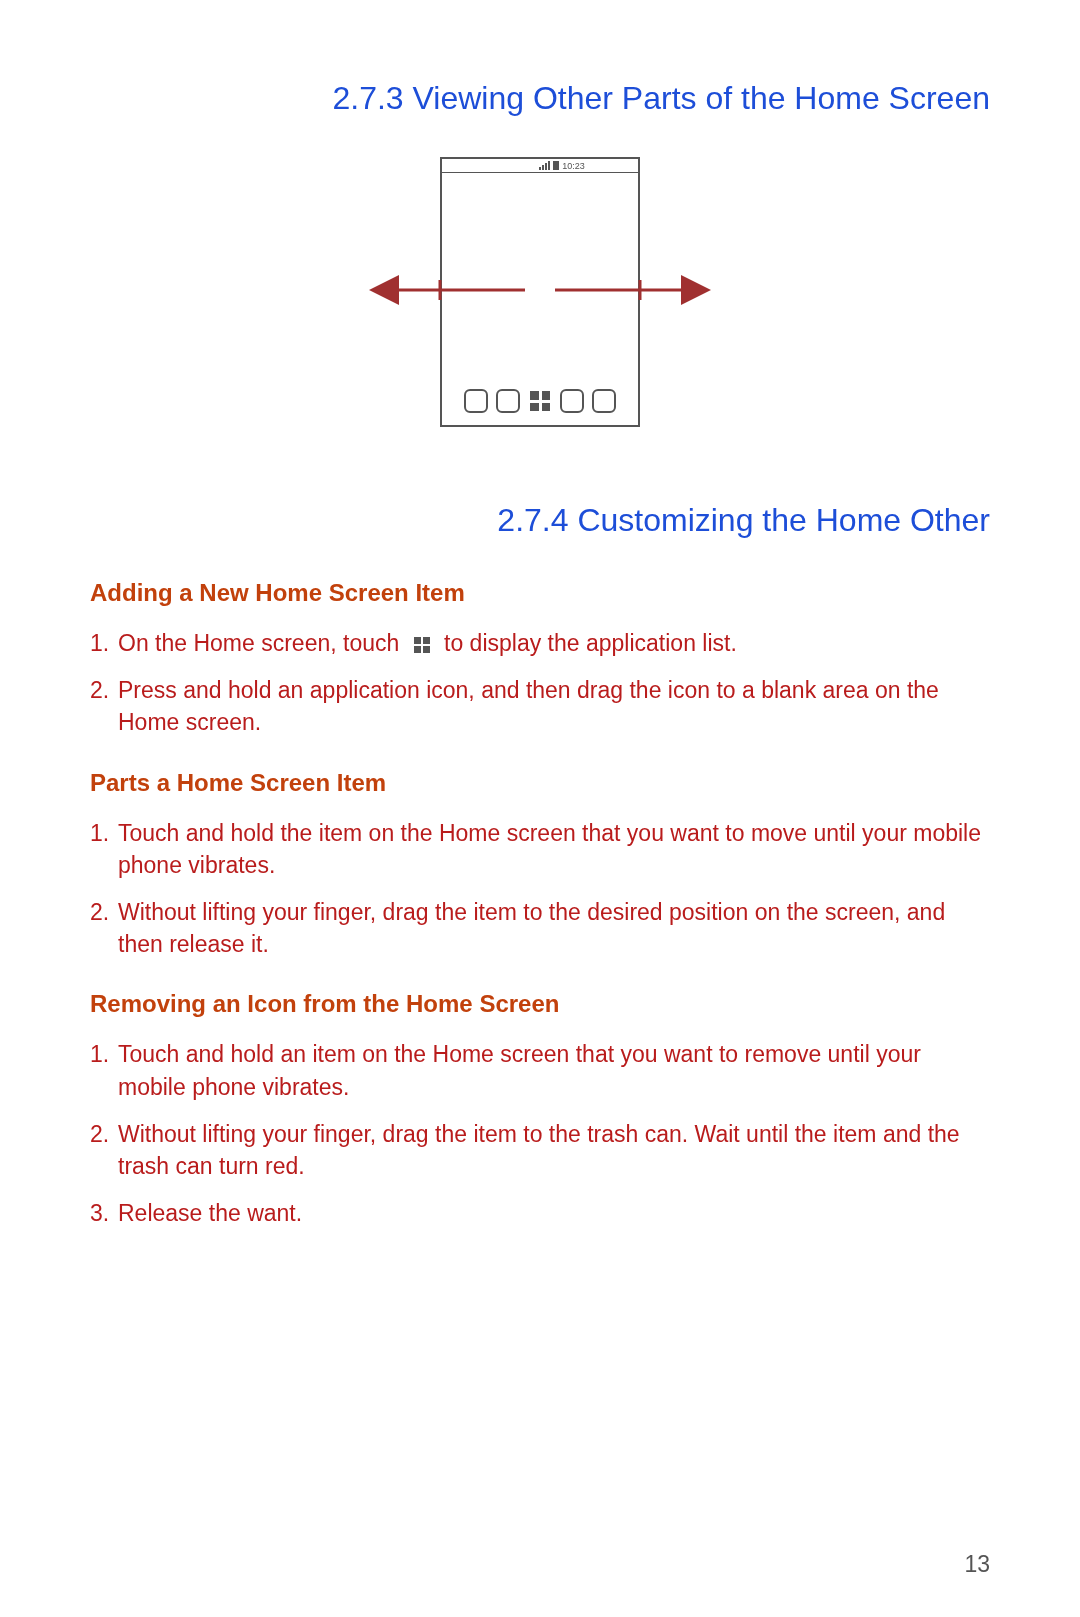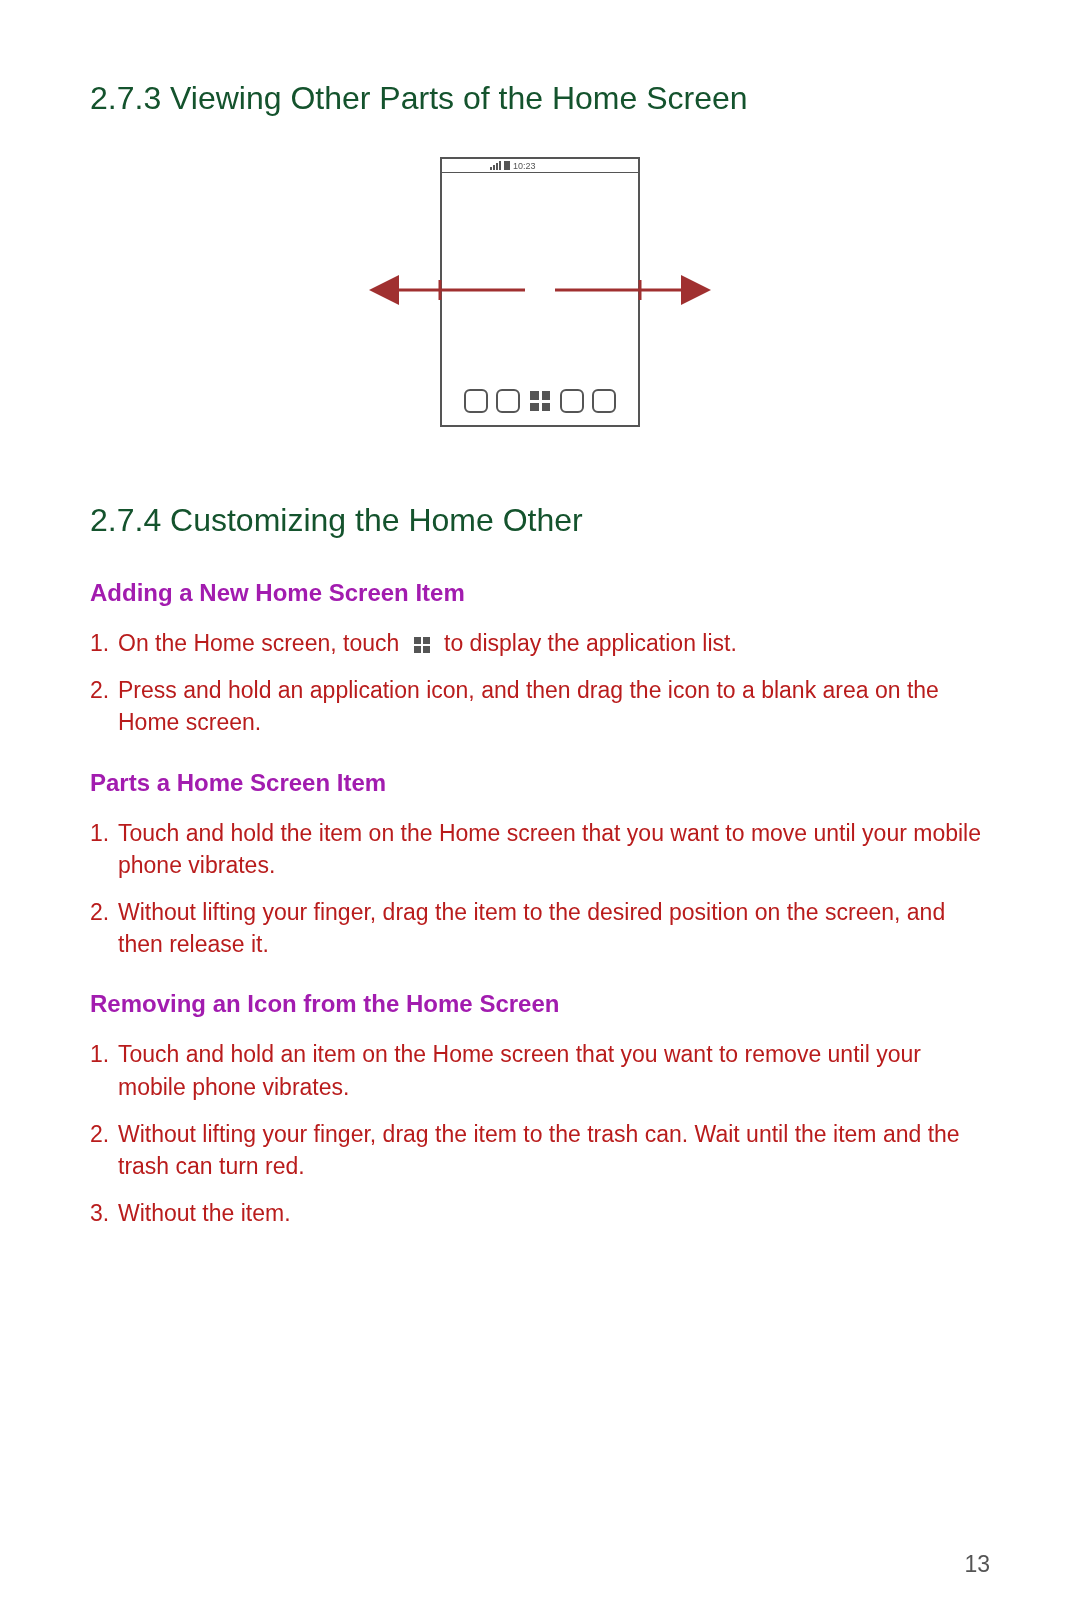--- a/index.html
+++ b/index.html
@@ -12,22 +12,23 @@
       background: white;
       width: 1080px;
       height: 1617px;
       padding: 80px 90px 40px 90px;
       color: #555;
       position: relative;
     }
     h2.section-heading {
       font-size: 32px;
       font-weight: normal;
-      color: #14532d;
+      color: #1d4ed8;
       margin-bottom: 40px;
+      text-align: right;
     }
     .diagram-container {
       display: flex;
       flex-direction: column;
       align-items: center;
       margin-bottom: 45px;
     }
     .phone-wrapper {
       position: relative;
       margin-bottom: 20px;
@@ -36,21 +37,21 @@
       width: 200px;
       height: 270px;
       border: 2px solid #555;
       background: white;
       position: relative;
     }
     .status-bar {
       height: 14px;
       border-bottom: 1px solid #555;
       display: flex;
-      justify-content: flex-start;
+      justify-content: center;
       align-items: center;
       gap: 3px;
       padding-right: 4px;
       padding-left: 48px;
     }
     .signal-icon {
       display: flex;
       align-items: flex-end;
       gap: 1px;
     }
@@ -108,21 +109,21 @@
     .caption {
       font-size: 24px;
       color: #555;
       text-align: left;
       width: 380px;
       line-height: 1.3;
     }
     h3.subsection-heading {
       font-size: 24px;
       font-weight: bold;
-      color: #a21caf;
+      color: #c2410c;
       margin-top: 30px;
       margin-bottom: 20px;
     }
     ol {
       list-style: none;
       counter-reset: step;
     }
     ol li {
       font-size: 23px;
       color: #b91c1c;
@@ -241,17 +242,17 @@
 
 <h3 class="subsection-heading">Removing an Icon from the Home Screen</h3>
 <ol>
   <li>
     <span>Touch and hold an item on the Home screen that you want to remove until your mobile phone vibrates.</span>
   </li>
   <li>
     <span>Without lifting your finger, drag the item to the trash can. Wait until the item and the trash can turn red.</span>
   </li>
   <li>
-    <span>Without the item.</span>
+    <span>Release the want.</span>
   </li>
 </ol>
 
 <div class="page-number">13</div>
 
 </body></html>

